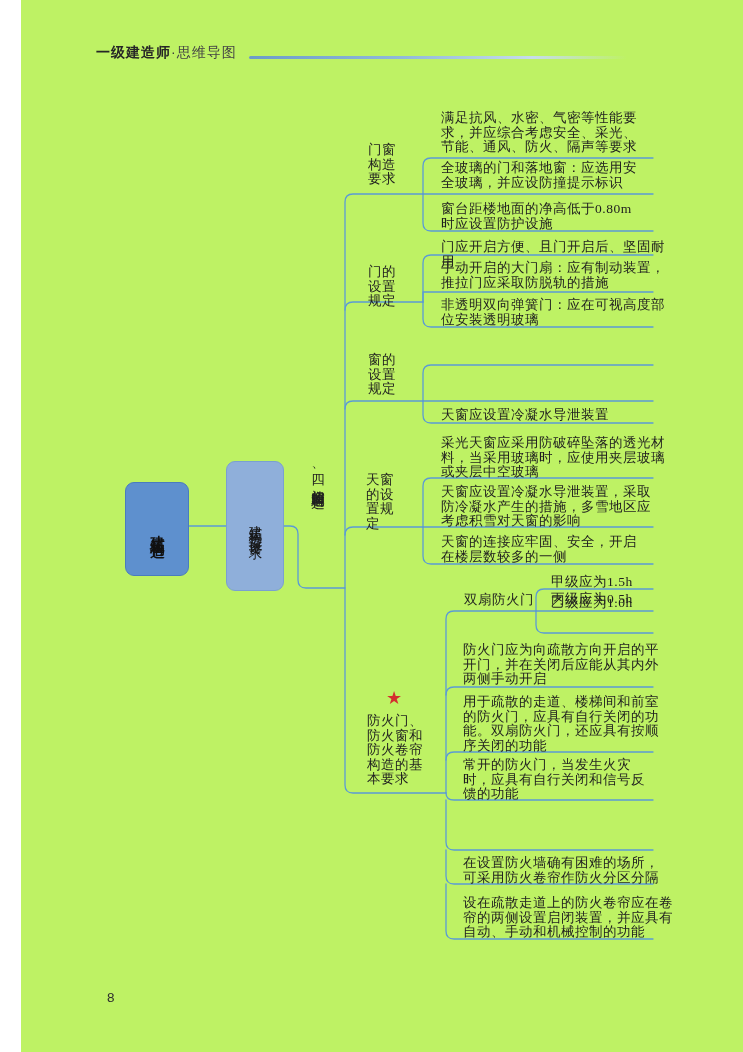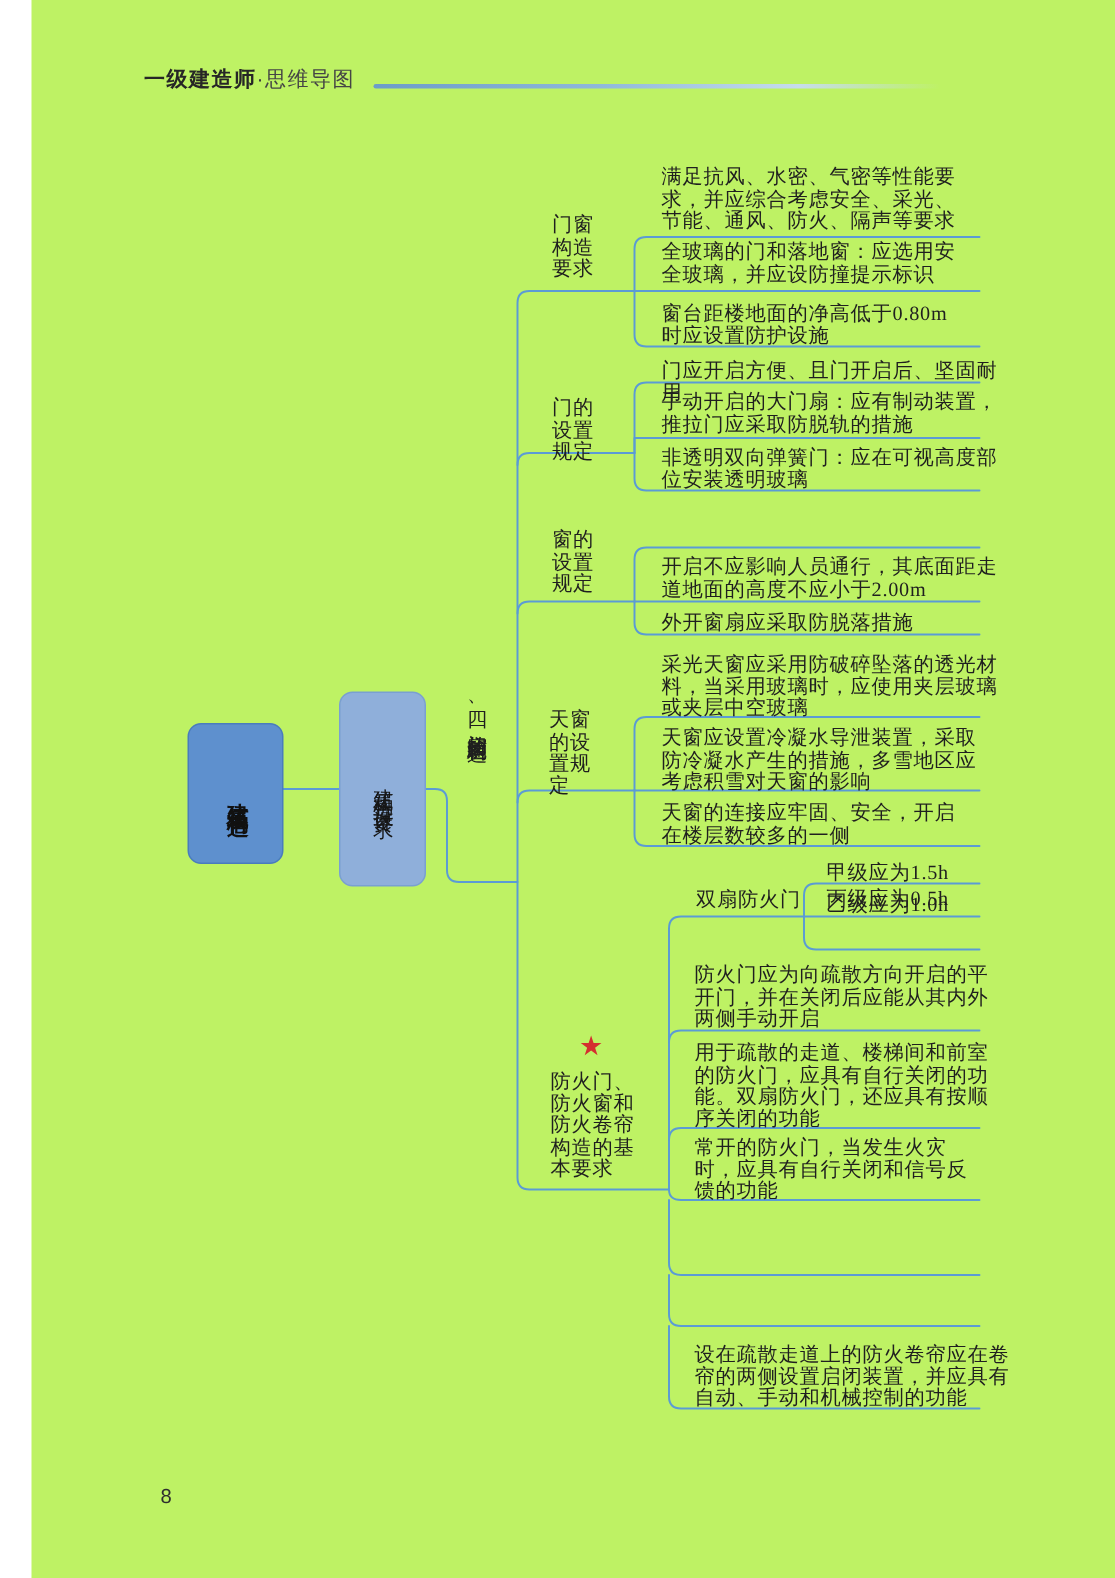--- a/index.html
+++ b/index.html
@@ -131,23 +131,21 @@
 全玻璃，并应设防撞提示标识</div>
   <div class="node leaf" style="left:420px;top:202px;">窗台距楼地面的净高低于0.80m
 时应设置防护设施</div>
 
   <div class="node leaf" style="left:420px;top:240px;">门应开启方便、且门开启后、坚固耐用</div>
   <div class="node leaf" style="left:420px;top:261px;">手动开启的大门扇：应有制动装置，
 推拉门应采取防脱轨的措施</div>
   <div class="node leaf" style="left:420px;top:298px;">非透明双向弹簧门：应在可视高度部
 位安装透明玻璃</div>
 
-  <div class="node leaf" style="left:420px;top:371px;">开启不应影响人员通行，其底面距走
-道地面的高度不应小于2.00m</div>
-  <div class="node leaf" style="left:420px;top:408px;">外开窗扇应采取防脱落措施</div>
+  <div class="node leaf" style="left:420px;top:408px;">天窗应设置冷凝水导泄装置</div>
 
   <div class="node leaf" style="left:420px;top:436px;">采光天窗应采用防破碎坠落的透光材
 料，当采用玻璃时，应使用夹层玻璃
 或夹层中空玻璃</div>
   <div class="node leaf" style="left:420px;top:485px;">天窗应设置冷凝水导泄装置，采取
 防冷凝水产生的措施，多雪地区应
 考虑积雪对天窗的影响</div>
   <div class="node leaf" style="left:420px;top:535px;">天窗的连接应牢固、安全，开启
 在楼层数较多的一侧</div>
 
@@ -159,19 +157,21 @@
   <div class="node leaf" style="left:442px;top:643px;">防火门应为向疏散方向开启的平
 开门，并在关闭后应能从其内外
 两侧手动开启</div>
   <div class="node leaf" style="left:442px;top:695px;">用于疏散的走道、楼梯间和前室
 的防火门，应具有自行关闭的功
 能。双扇防火门，还应具有按顺
 序关闭的功能</div>
   <div class="node leaf" style="left:442px;top:758px;">常开的防火门，当发生火灾
 时，应具有自行关闭和信号反
 馈的功能</div>
+  <div class="node leaf" style="left:442px;top:856px;">在设置防火墙确有困难的场所，
+可采用防火卷帘作防火分区分隔</div>
   <div class="node leaf" style="left:442px;top:896px;">设在疏散走道上的防火卷帘应在卷
 帘的两侧设置启闭装置，并应具有
 自动、手动和机械控制的功能</div>
 
   <div class="pagenum">8</div>
 
 </div>
 
 </body></html>

